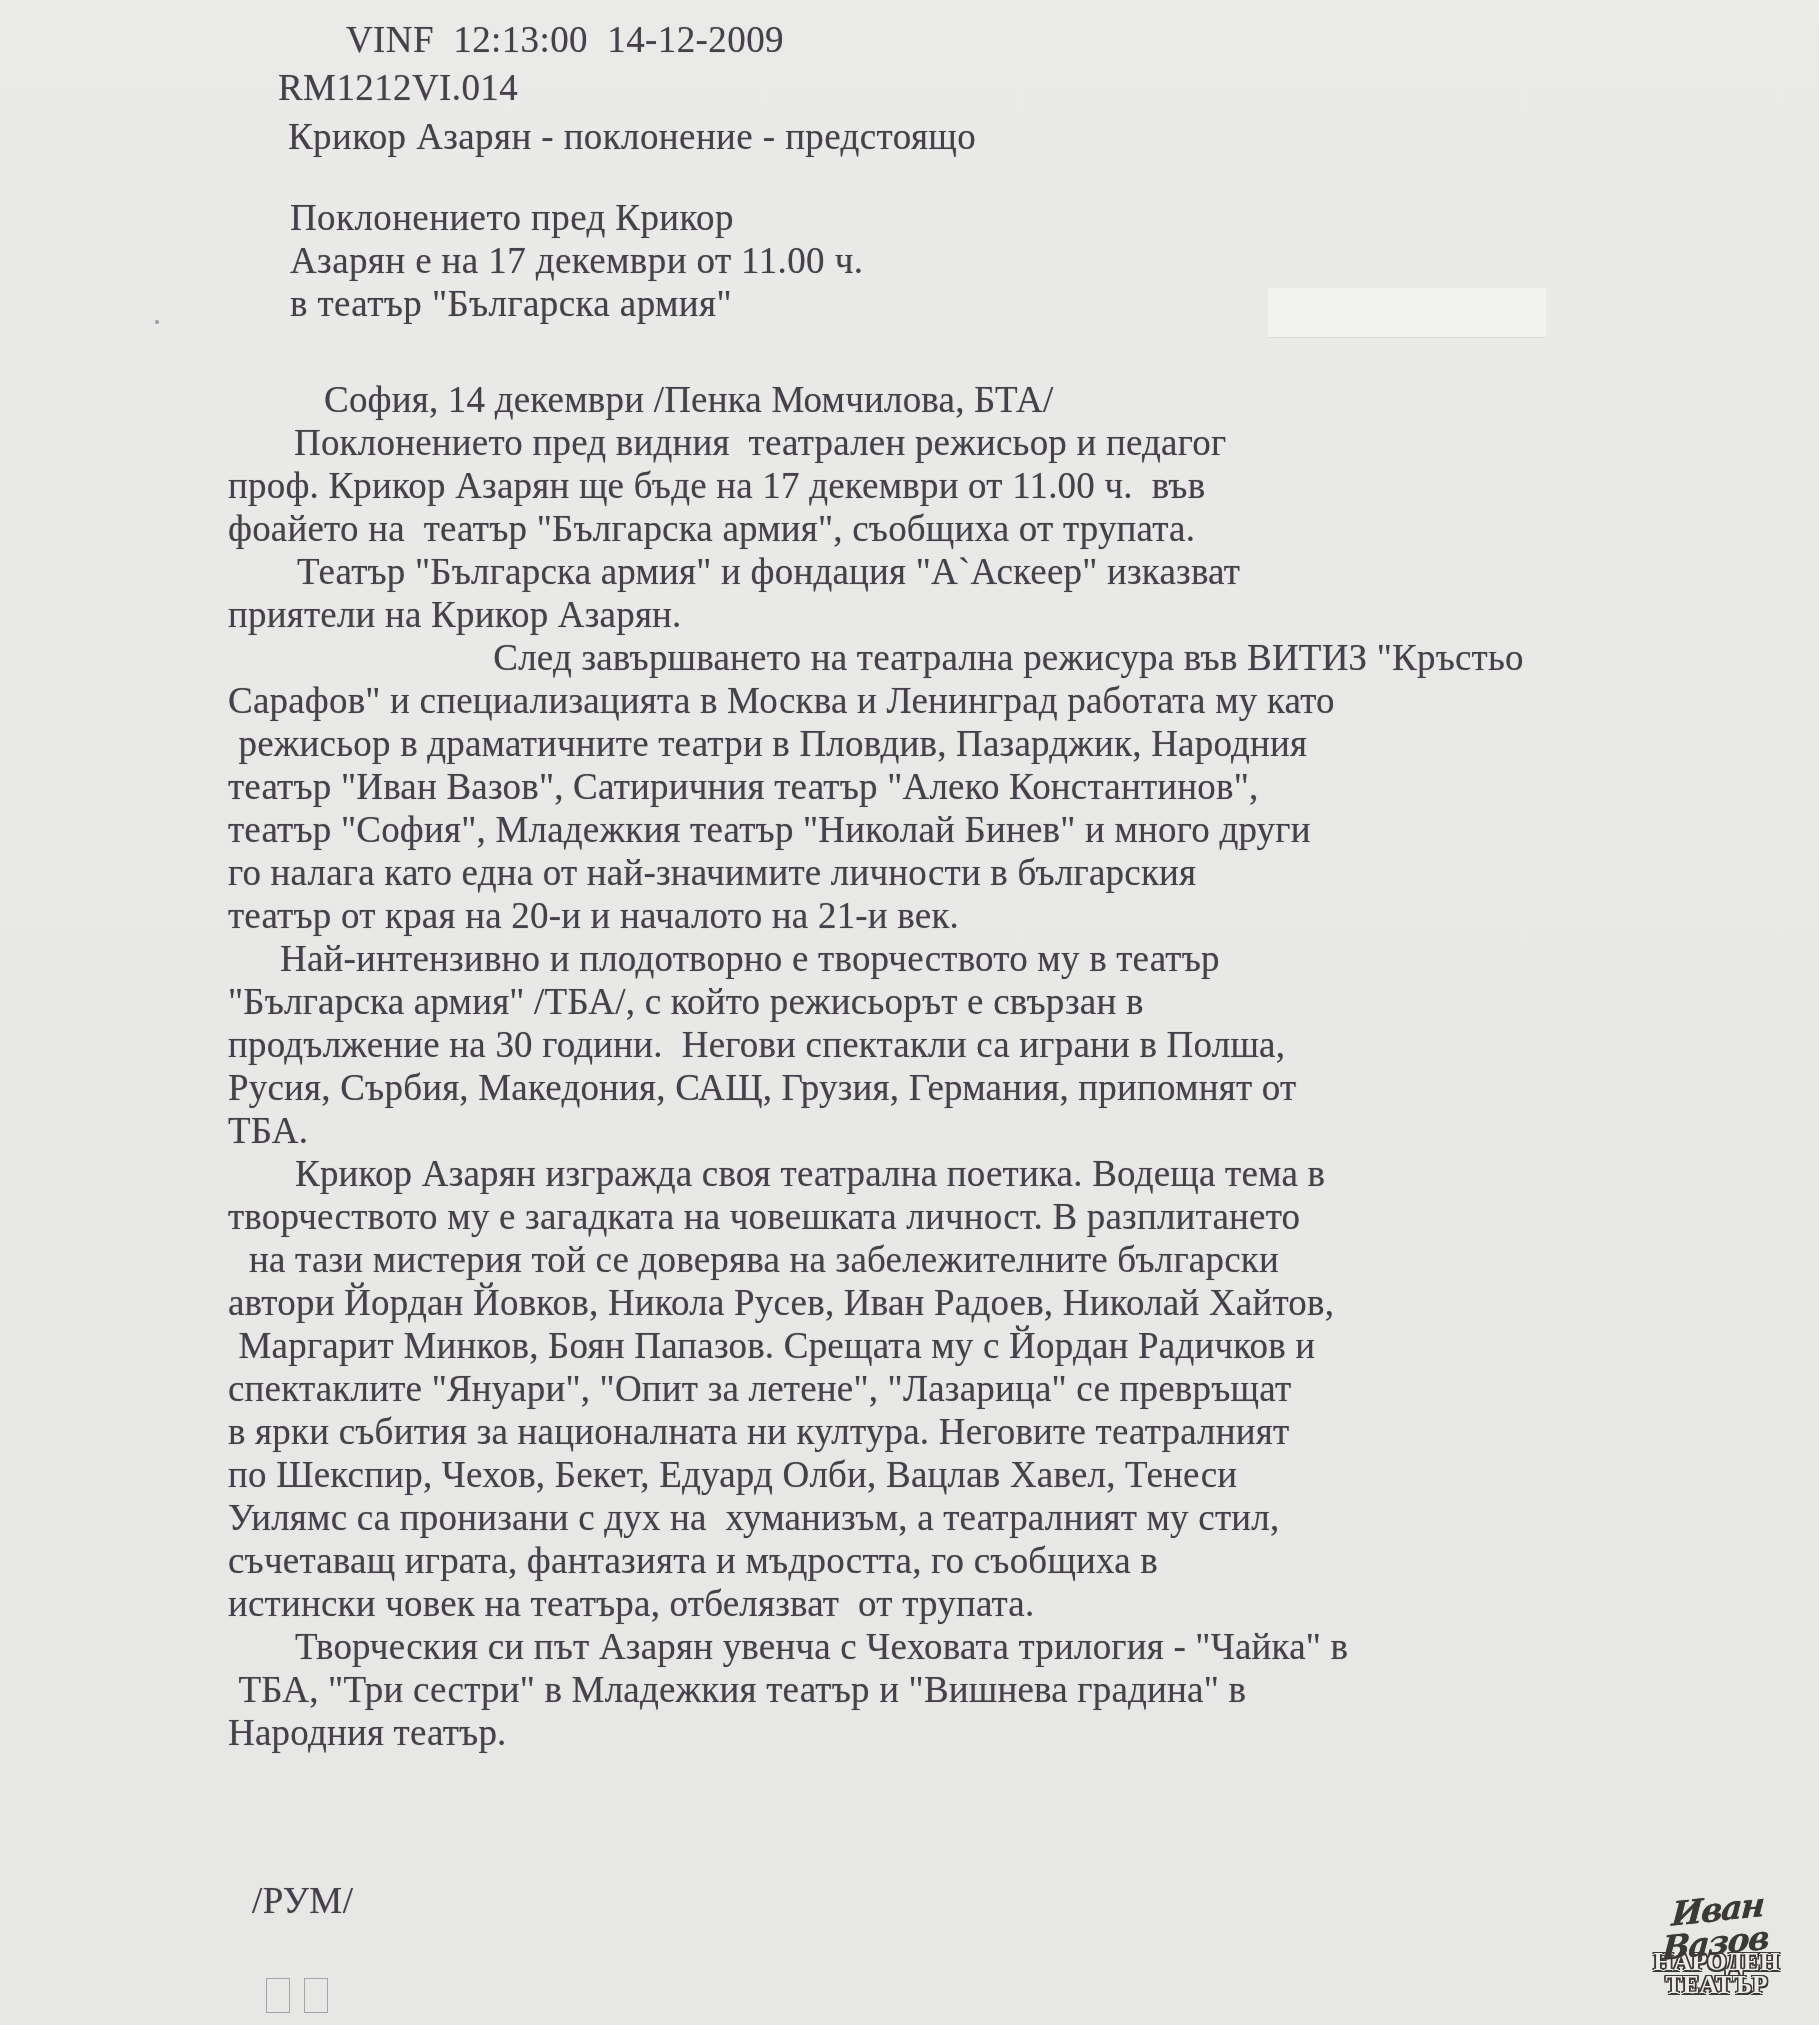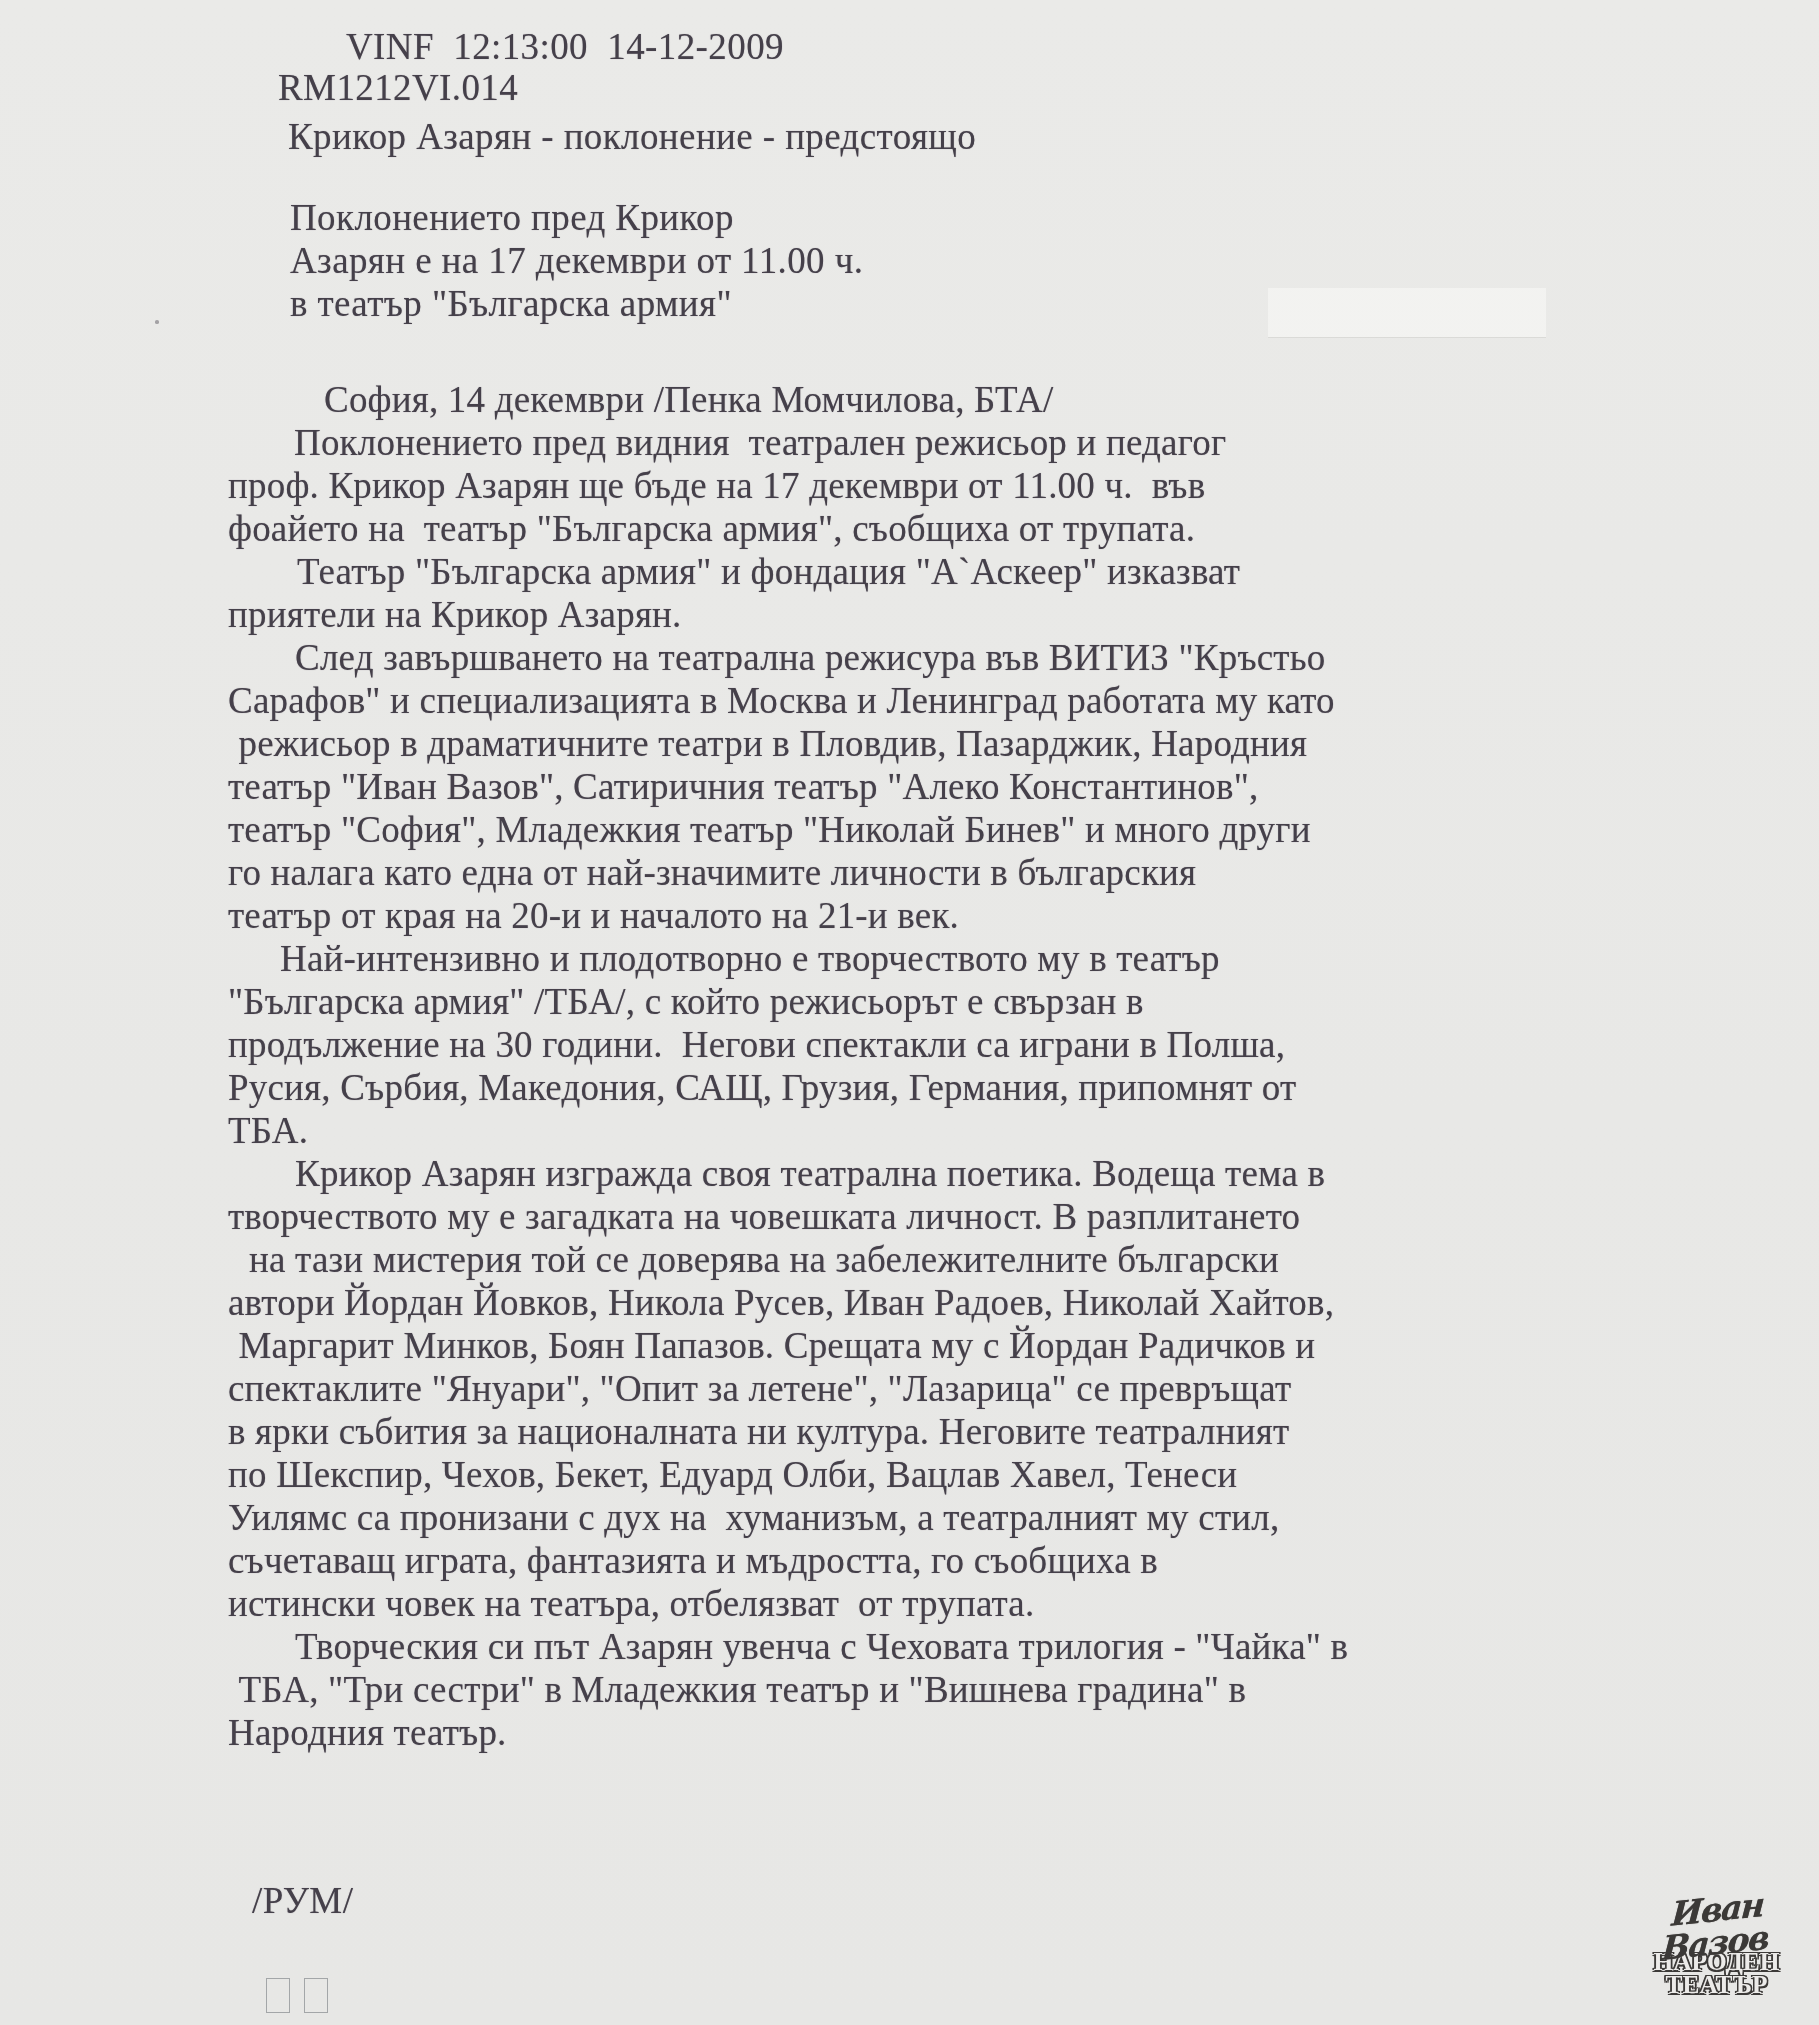--- a/index.html
+++ b/index.html
@@ -19,21 +19,21 @@
     background: linear-gradient(180deg, #eaeae8 0%, #e8e8e6 55%, #e7e7e5 100%);
     color: #45404a;
   }
   .txt {
     position: absolute;
     white-space: pre;
     font-size: 37px;
     letter-spacing: 0.4px;
     text-shadow: 0 0 1px rgba(70, 63, 75, 0.45);
   }
-  .wire-line1 { left: 346px; top: 25px; }
+  .wire-line1 { left: 346px; top: 18px; }
   .wire-line2 { left: 278px; top: 66px; }
   .wire-line3 { left: 288px; top: 115px; }
 
   .headline {
     position: absolute;
     left: 290px;
     top: 196px;
   }
   .headline .hl-line {
     white-space: pre;
@@ -148,21 +148,21 @@
     <div class="hl-line">в театър "Българска армия"</div>
   </div>
 
   <div class="article">
       <div class="bline" style="padding-left: 96px;">София, 14 декември /Пенка Момчилова, БТА/</div>
       <div class="bline" style="padding-left: 66px;">Поклонението пред видния  театрален режисьор и педагог</div>
       <div class="bline" style="padding-left: 0px;">проф. Крикор Азарян ще бъде на 17 декември от 11.00 ч.  във</div>
       <div class="bline" style="padding-left: 0px;">фоайето на  театър "Българска армия", съобщиха от трупата.</div>
       <div class="bline" style="padding-left: 69px;">Театър "Българска армия" и фондация "А`Аскеер" изказват</div>
       <div class="bline" style="padding-left: 0px;">приятели на Крикор Азарян.</div>
-      <div class="bline" style="padding-left: 67px;">След завършването на театрална режисура във ВИТИЗ "Кръстьо</div>
+      <div class="bline" style="padding-left: 67px; text-align: center;">След завършването на театрална режисура във ВИТИЗ "Кръстьо</div>
       <div class="bline" style="padding-left: 0px;">Сарафов" и специализацията в Москва и Ленинград работата му като</div>
       <div class="bline" style="padding-left: 10.5px;">режисьор в драматичните театри в Пловдив, Пазарджик, Народния</div>
       <div class="bline" style="padding-left: 0px;">театър "Иван Вазов", Сатиричния театър "Алеко Константинов",</div>
       <div class="bline" style="padding-left: 0px;">театър "София", Младежкия театър "Николай Бинев" и много други</div>
       <div class="bline" style="padding-left: 0px;">го налага като една от най-значимите личности в българския</div>
       <div class="bline" style="padding-left: 0px;">театър от края на 20-и и началото на 21-и век.</div>
       <div class="bline" style="padding-left: 52px;">Най-интензивно и плодотворно е творчеството му в театър</div>
       <div class="bline" style="padding-left: 0px;">"Българска армия" /ТБА/, с който режисьорът е свързан в</div>
       <div class="bline" style="padding-left: 0px;">продължение на 30 години.  Негови спектакли са играни в Полша,</div>
       <div class="bline" style="padding-left: 0px;">Русия, Сърбия, Македония, САЩ, Грузия, Германия, припомнят от</div>

